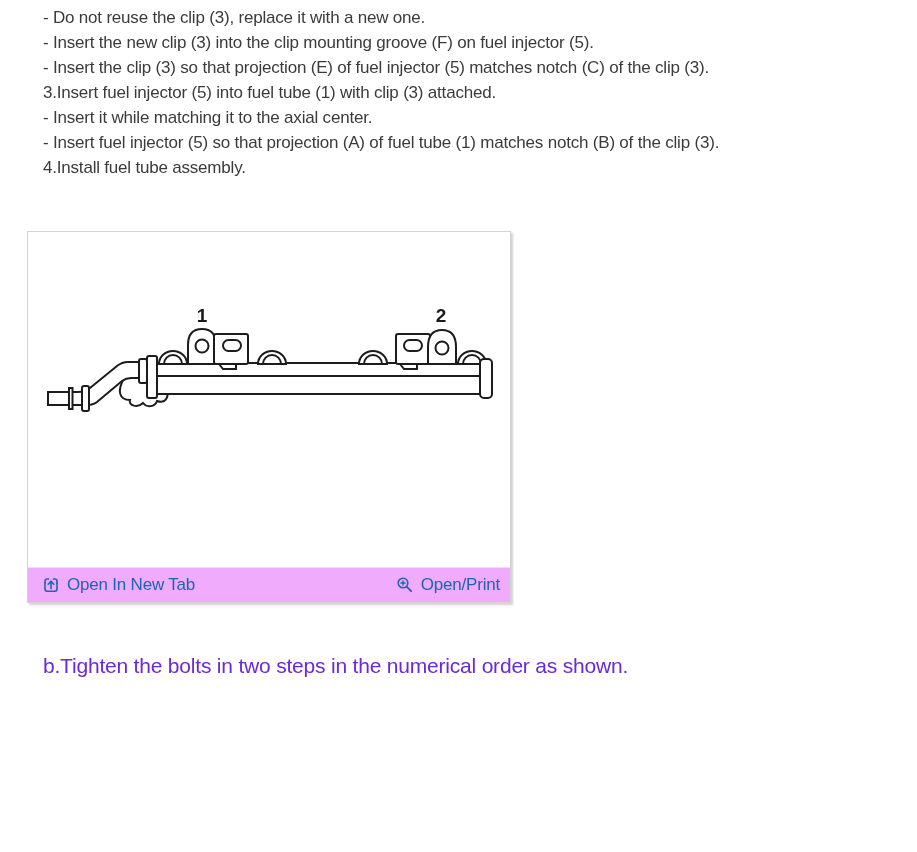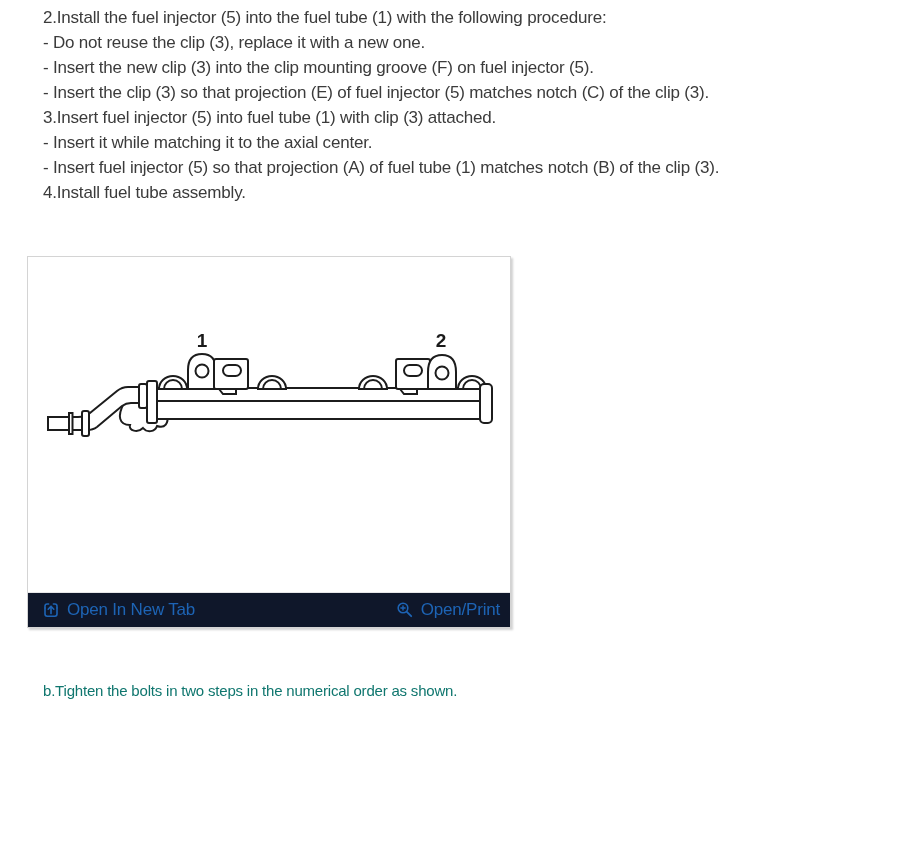--- a/index.html
+++ b/index.html
@@ -32,64 +32,63 @@
     flex-direction: column;
   }
   .figure-canvas {
     flex: 1 1 auto;
     position: relative;
     background: #ffffff;
   }
   .figure-canvas svg { display: block; width: 100%; height: 100%; }
   .figure-footer {
     flex: 0 0 35px;
-    background: #0f172a;
+    background: #f0abfc;
     border-top: 1px solid #e7e7e9;
     display: flex;
     align-items: center;
     justify-content: space-between;
     padding: 0 10px 0 14px;
   }
   .figure-link {
     display: flex;
     align-items: center;
     gap: 7px;
     color: #1d64b5;
     font-size: 17px;
     letter-spacing: -0.2px;
     text-decoration: none;
     cursor: pointer;
   }
   .figure-link .icon { display: flex; align-items: center; }
   .after-line {
     margin-left: 43px;
     margin-top: 50px;
-    color: #0f766e;
-    font-size: 15px;
+    color: #6d28d9;
+    font-size: 21px;
     line-height: 25px;
     letter-spacing: -0.2px;
     white-space: nowrap;
   }
   .diagram-line { stroke: #1c1c1c; stroke-width: 2; fill: none; }
   .diagram-fill { stroke: #1c1c1c; stroke-width: 2; fill: #ffffff; }
   .diagram-label {
     font-family: "Liberation Sans", sans-serif;
     font-size: 19px;
     font-weight: bold;
     fill: #1a1a1a;
     text-anchor: middle;
   }
 </style>
 </head>
 <body>
 
 <div class="page">
 
   <div class="instructions">
-      <div class="text-line">2.Install the fuel injector (5) into the fuel tube (1) with the following procedure:</div>
       <div class="text-line">- Do not reuse the clip (3), replace it with a new one.</div>
       <div class="text-line">- Insert the new clip (3) into the clip mounting groove (F) on fuel injector (5).</div>
       <div class="text-line">- Insert the clip (3) so that projection (E) of fuel injector (5) matches notch (C) of the clip (3).</div>
       <div class="text-line">3.Insert fuel injector (5) into fuel tube (1) with clip (3) attached.</div>
       <div class="text-line">- Insert it while matching it to the axial center.</div>
       <div class="text-line">- Insert fuel injector (5) so that projection (A) of fuel tube (1) matches notch (B) of the clip (3).</div>
       <div class="text-line">4.Install fuel tube assembly.</div>
     </div>
 
   <div class="figure-box">

